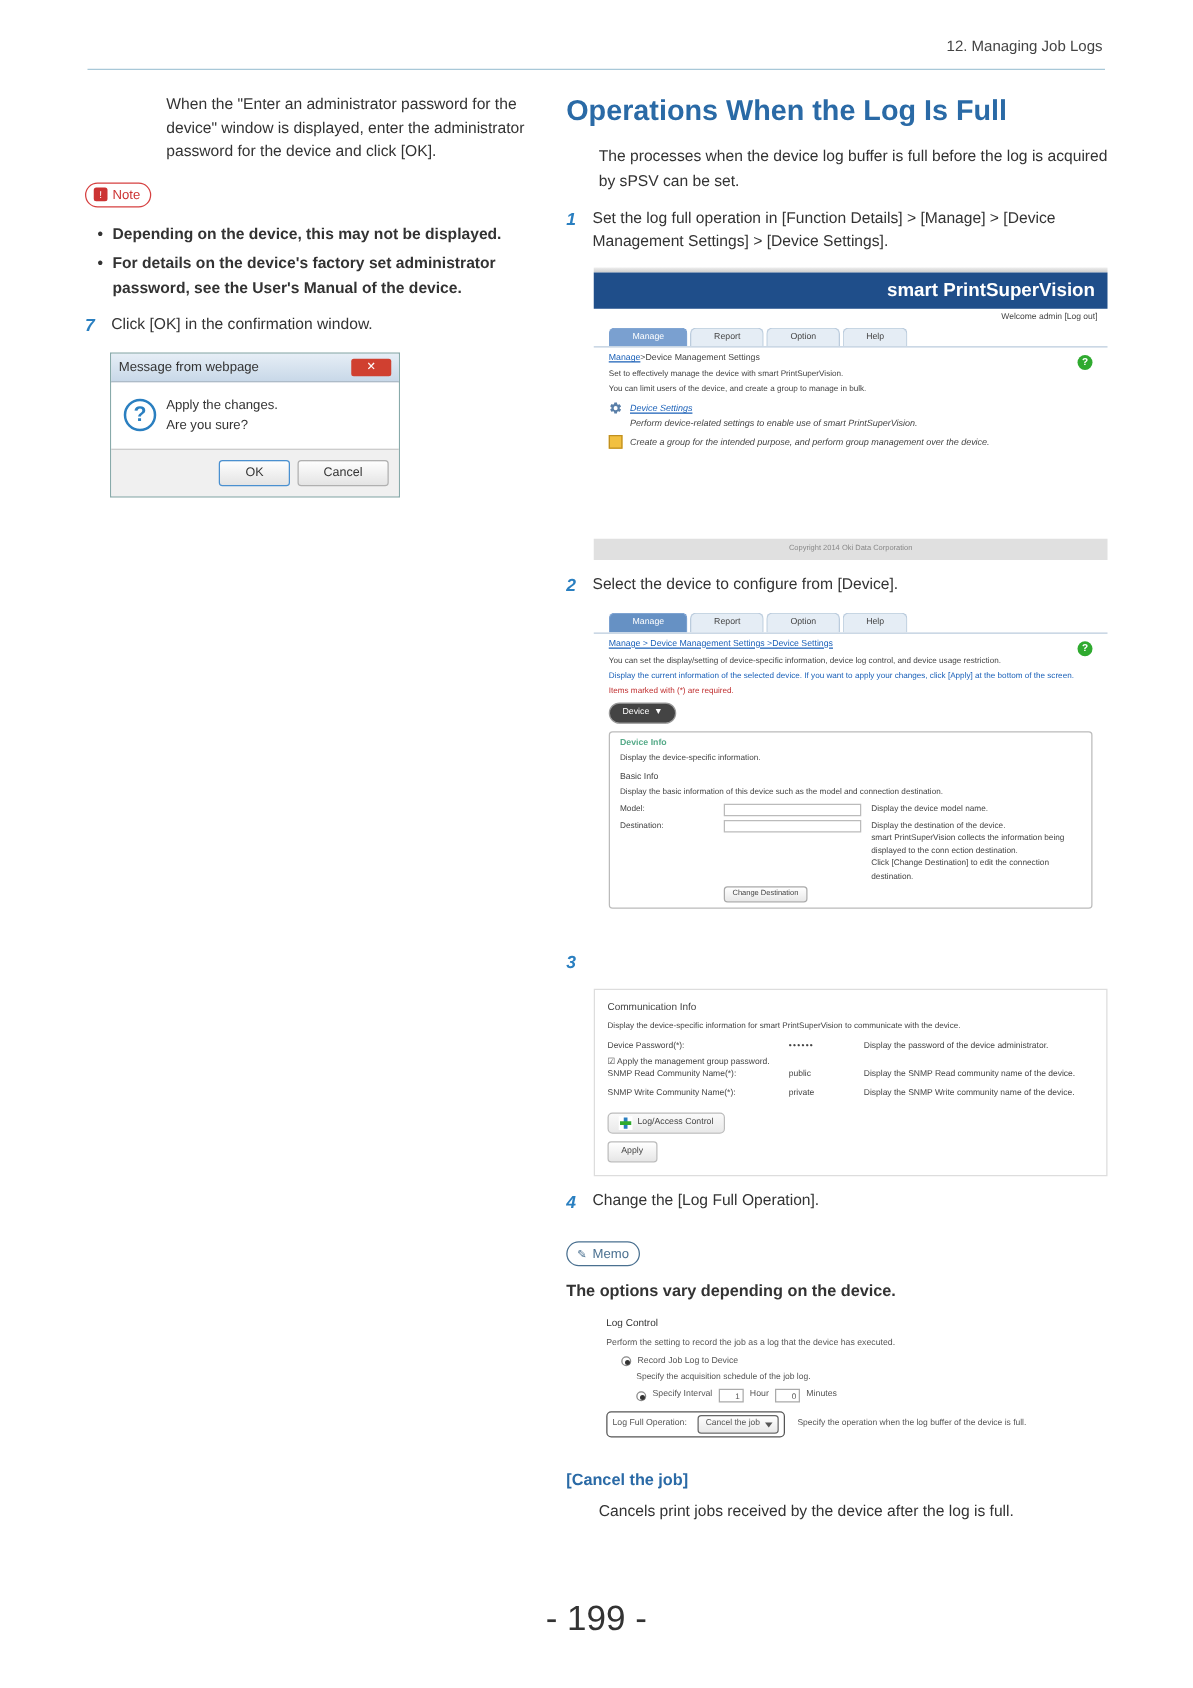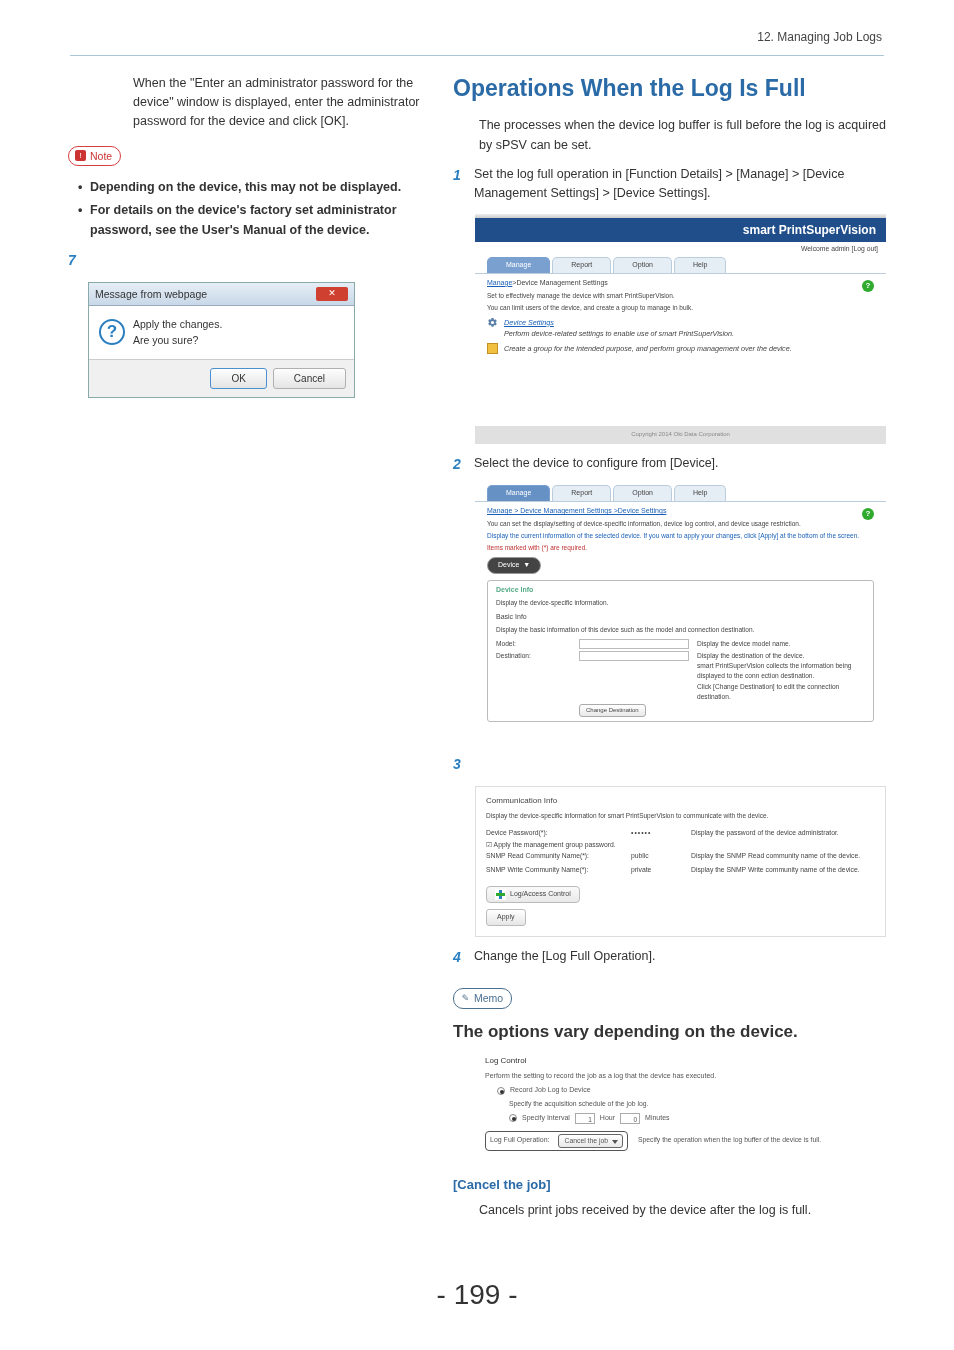--- a/index.html
+++ b/index.html
@@ -91,33 +91,33 @@
     margin: 0 0 14px 0;
     line-height: 1.25;
   }
   .col-right .body-indent { padding-left: 26px; }
   .subsec {
     color: #2a6aa6;
     font-weight: bold;
     font-size: 13px;
     margin: 18px 0 6px 0;
   }
-  .bold-note { font-weight: bold; margin: 4px 0; font-size: 17px; }
+  .bold-note { font-weight: bold; margin: 4px 0; font-size: 13px; }
   .page-number {
     position: absolute;
     bottom: 34px;
     left: 0; right: 0;
     text-align: center;
     font-size: 28px;
     color: #333;
   }
 
   
   .dialog-mock {
-    width: 267px;
+    width: 232px;
     border: 1px solid #8aa;
     margin: 10px 0 0 20px;
     font-size: 10.5px;
     background: #f4f4f4;
   }
   .dialog-title {
     display: flex;
     align-items: center;
     background: linear-gradient(#e6eef6, #c8d8e8);
     padding: 3px 6px;
@@ -178,21 +178,21 @@
   .webshot .top-gradient {
     height: 4px;
     background: linear-gradient(#eee,#ccc);
   }
   .webshot .bluebar {
     text-align: right;
     background: #1f4e8a;
     color: #fff;
     font-weight: bold;
     padding: 3px 10px;
-    font-size: 12px;
+    font-size: 15px;
   }
   .webshot .welcome {
     text-align: right;
     font-size: 6.8px;
     padding: 2px 8px;
   }
   .webshot .tabs { display: flex; gap: 0; padding-left: 12px; }
   .webshot .tab {
     border: 1px solid #bcd;
     border-bottom: none;
@@ -399,20 +399,21 @@
           <span>Depending on the device, this may not be displayed.</span>
         </li>
       <li>
           <span class="dot">•</span>
           <span>For details on the device's factory set administrator password, see the User's Manual of the device.</span>
         </li>
     </ul>
 
     <div class="step-row">
       <div class="step-num">7</div>
+      <div class="step-text">Click [OK] in the confirmation window.</div>
     </div>
 
     <div class="dialog-mock">
       <div class="dialog-title">
         <span>Message from webpage</span>
         <span class="close-x">✕</span>
       </div>
       <div class="dialog-body">
         <div class="q-icon">?</div>
         <div>

